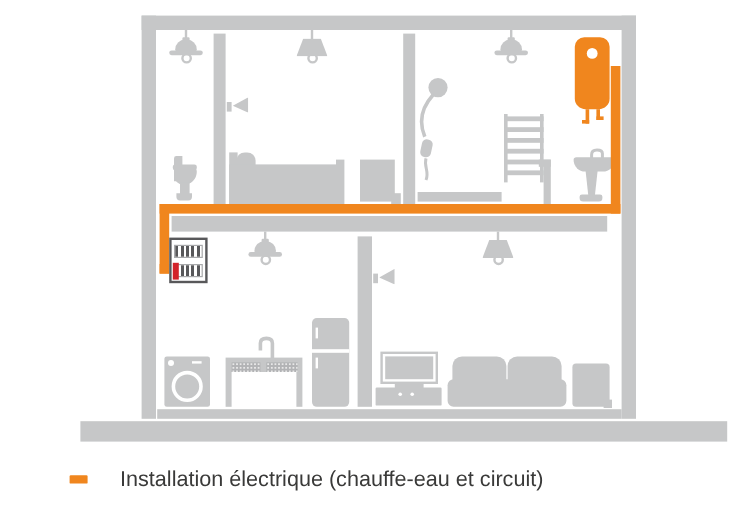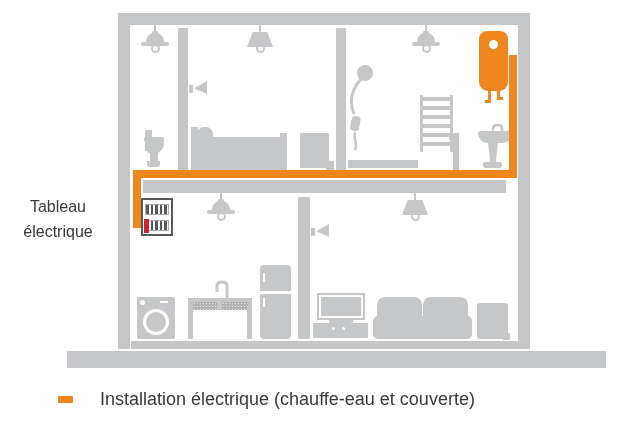--- a/index.html
+++ b/index.html
@@ -194,22 +194,21 @@
     <div class="g" style="left:377px;top:297px;width:45px;height:25px;border-radius:8px 8px 0 0;"></div>
     <div class="g" style="left:423px;top:297px;width:45px;height:25px;border-radius:8px 8px 0 0;"></div>
     <div class="g" style="left:373px;top:316px;width:99px;height:23px;border-radius:5px;"></div>
   </div>
 
   <div>
     <div class="g" style="left:477px;top:303px;width:31px;height:36px;border-radius:3px;"></div>
     <div class="g" style="left:503px;top:333px;width:7px;height:7px;"></div>
   </div>
 
-  <div class="panel-label">Tableau électrique</div>
 
   <div>
     <div class="o" style="left:58px;top:396px;width:15px;height:7px;border-radius:1px;"></div>
     <div class="legend-text">
-      <div>Installation électrique (chauffe-eau et couverte)</div>
+      <div>Installation électrique (chauffe-eau et circuit)</div>
     </div>
   </div>
 
 </div>
 
 </body></html>

